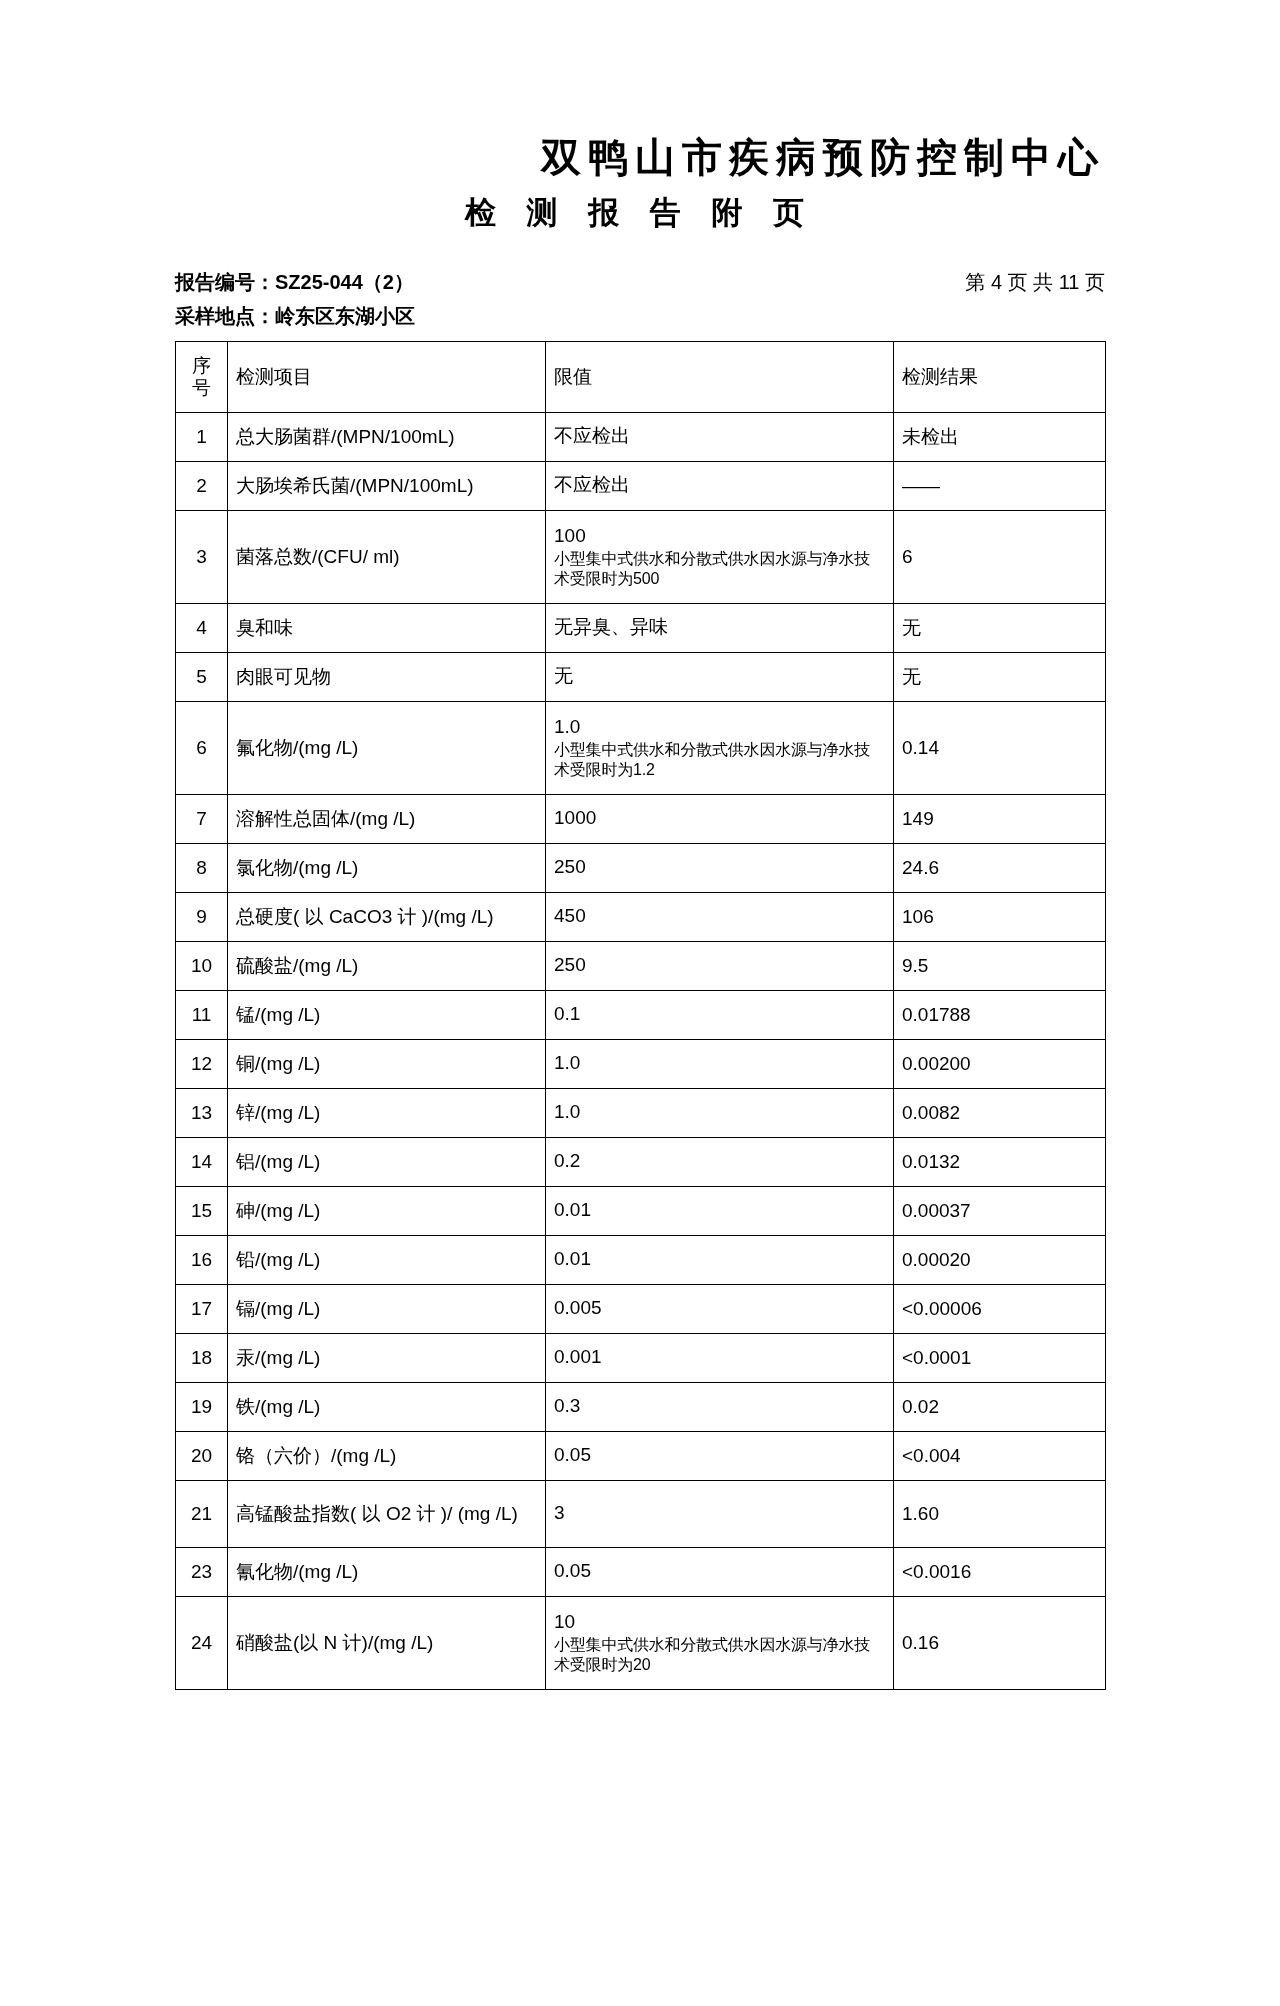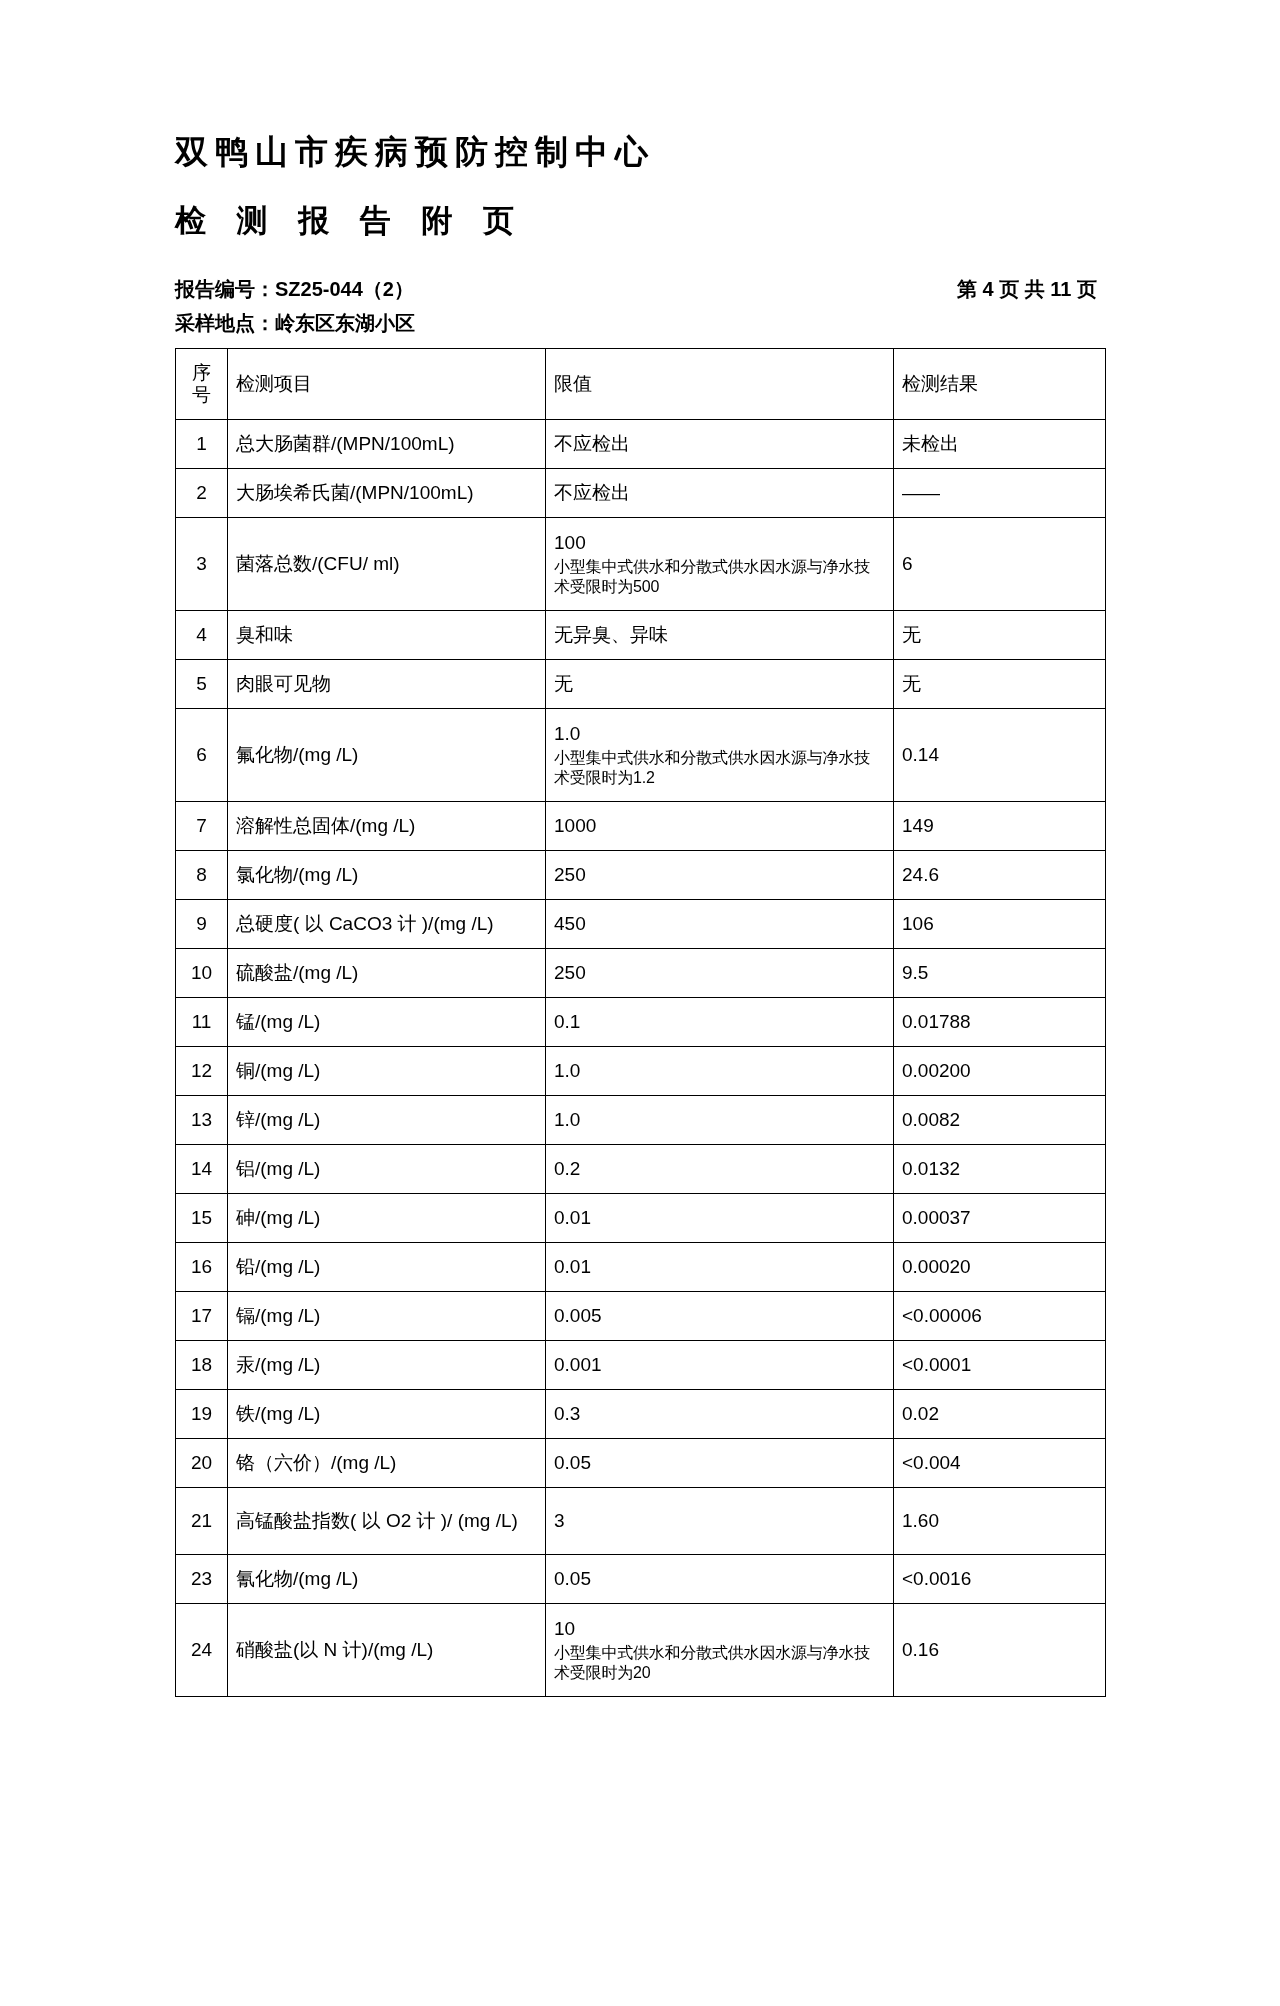--- a/index.html
+++ b/index.html
@@ -21,58 +21,58 @@
     height: 2006px;
     box-sizing: border-box;
   }
   .doc-body {
     position: absolute;
     left: 175px;
     top: 130px;
     width: 930px;
   }
   .title-main {
-    text-align: left;
-    font-size: 33px;
+    text-align: right;
+    font-size: 40px;
     font-weight: bold;
     letter-spacing: 7px;
     font-family: Liberation Sans, sans-serif;
     line-height: 1.35;
     white-space: nowrap;
   }
   .title-sub {
-    text-align: left;
+    text-align: center;
     font-size: 31px;
     font-weight: bold;
     letter-spacing: 11px;
     font-family: "Liberation Sans", "DejaVu Sans", sans-serif;
     line-height: 1.5;
-    margin-top: 23px;
+    margin-top: 6px;
     white-space: nowrap;
   }
   .meta-row {
     position: relative;
     height: 30px;
     margin-top: 32px;
     font-size: 20px;
     font-weight: bold;
     font-family: "Liberation Sans", "DejaVu Sans", sans-serif;
   }
   .meta-left {
     position: absolute;
     left: 0;
     top: 0;
     white-space: nowrap;
   }
   .meta-right {
     position: absolute;
-    right: 8px;
+    right: 0;
     top: 0;
     white-space: nowrap;
-    font-weight: bold;
+    font-weight: normal;
   }
   .meta-row2 {
     position: relative;
     height: 30px;
     margin-top: 4px;
     font-size: 20px;
     font-weight: bold;
     font-family: "Liberation Sans", "DejaVu Sans", sans-serif;
     text-align: right;
   }

